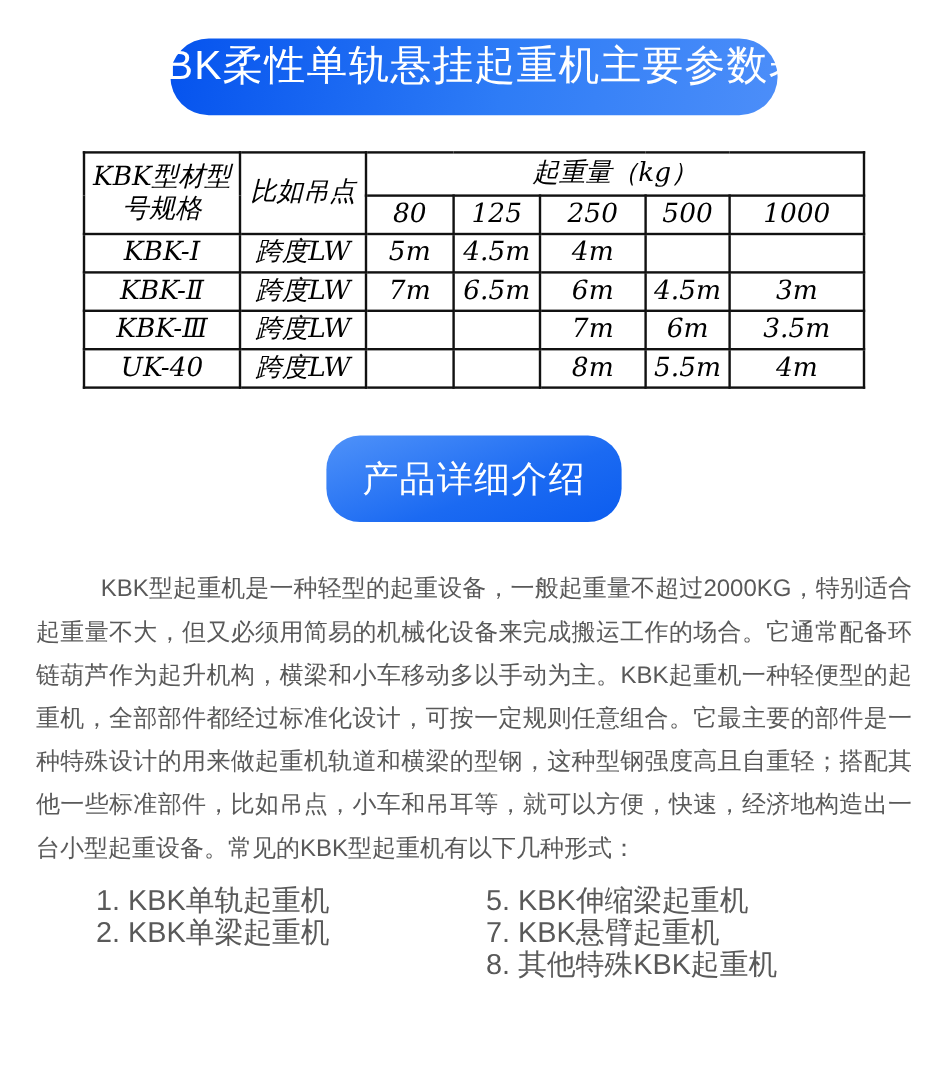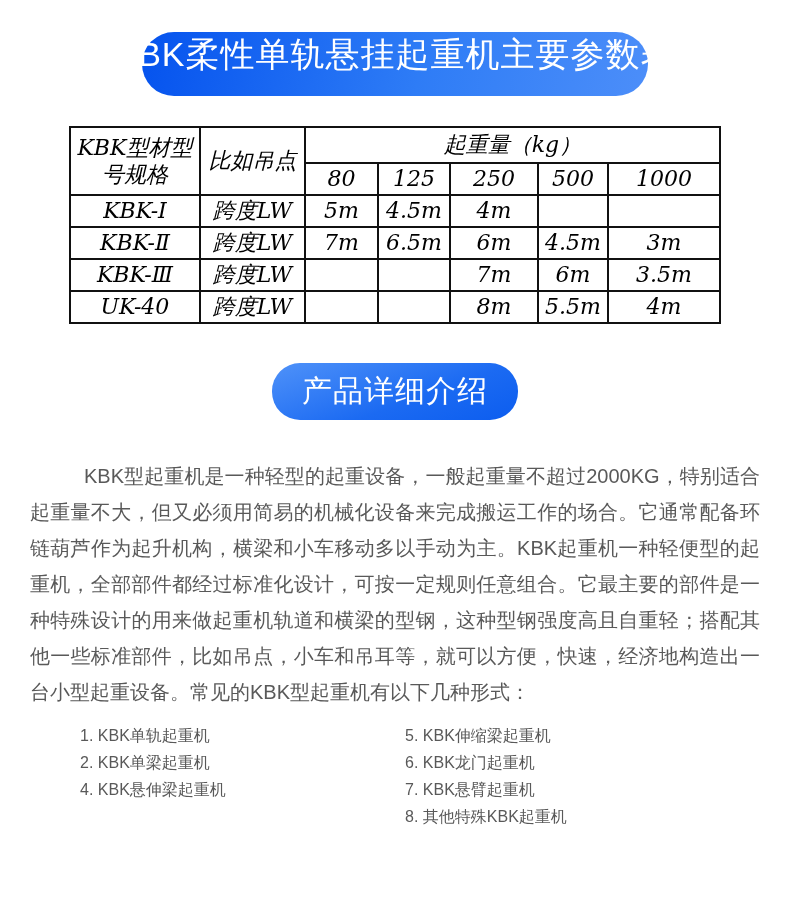--- a/index.html
+++ b/index.html
@@ -45,21 +45,21 @@
     padding: 0 2px;
     height: 30px;
     line-height: 28px;
   }
   .param-table .hdr-top th { height: 34px; }
   .param-table .col1-hdr { line-height: 27px; padding: 2px 6px; }
 
   
   .detail-button {
     width: 246px;
-    height: 57px;
+    height: 72px;
     margin: 39px auto 0;
     border: none;
     border-radius: 28px;
     background: linear-gradient(160deg, #4f92f9 0%, #1b6af2 60%, #0c5def 100%);
     color: #ffffff;
     font-size: 30px;
     letter-spacing: 1px;
     display: flex;
     align-items: center;
     justify-content: center;
@@ -74,21 +74,21 @@
     line-height: 36px;
     color: #595959;
     text-indent: 2.7em;
     text-align: justify;
   }
 
   
   .crane-list {
     display: flex;
     margin: 12px 0 0 80px;
-    font-size: 16px;
+    font-size: 24px;
     line-height: 27px;
     color: #595959;
   }
   .crane-list .list-col-left { width: 325px; }
   .crane-list .list-item { white-space: nowrap; }
 </style>
 </head>
 <body>
 
 <div class="banner">
@@ -160,21 +160,19 @@
 <div class="detail-button">
   <span>产品详细介绍</span>
 </div>
 
 <p class="intro-paragraph">KBK型起重机是一种轻型的起重设备，一般起重量不超过2000KG，特别适合起重量不大，但又必须用简易的机械化设备来完成搬运工作的场合。它通常配备环链葫芦作为起升机构，横梁和小车移动多以手动为主。KBK起重机一种轻便型的起重机，全部部件都经过标准化设计，可按一定规则任意组合。它最主要的部件是一种特殊设计的用来做起重机轨道和横梁的型钢，这种型钢强度高且自重轻；搭配其他一些标准部件，比如吊点，小车和吊耳等，就可以方便，快速，经济地构造出一台小型起重设备。常见的KBK型起重机有以下几种形式：</p>
 
 <div class="crane-list">
   <div class="list-col-left">
     <div class="list-item">1. KBK单轨起重机</div>
     <div class="list-item">2. KBK单梁起重机</div>
-    <div class="list-item">4. KBK悬伸梁起重机</div>
   </div>
   <div class="list-col-right">
     <div class="list-item">5. KBK伸缩梁起重机</div>
-    <div class="list-item">6. KBK龙门起重机</div>
     <div class="list-item">7. KBK悬臂起重机</div>
     <div class="list-item">8. 其他特殊KBK起重机</div>
   </div>
 </div>
 
 </body></html>

